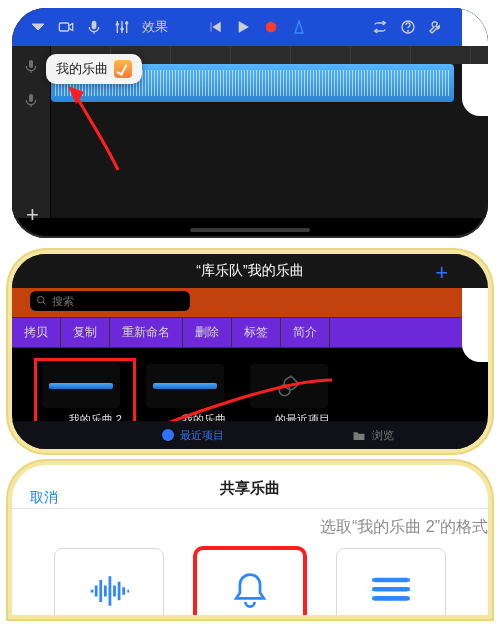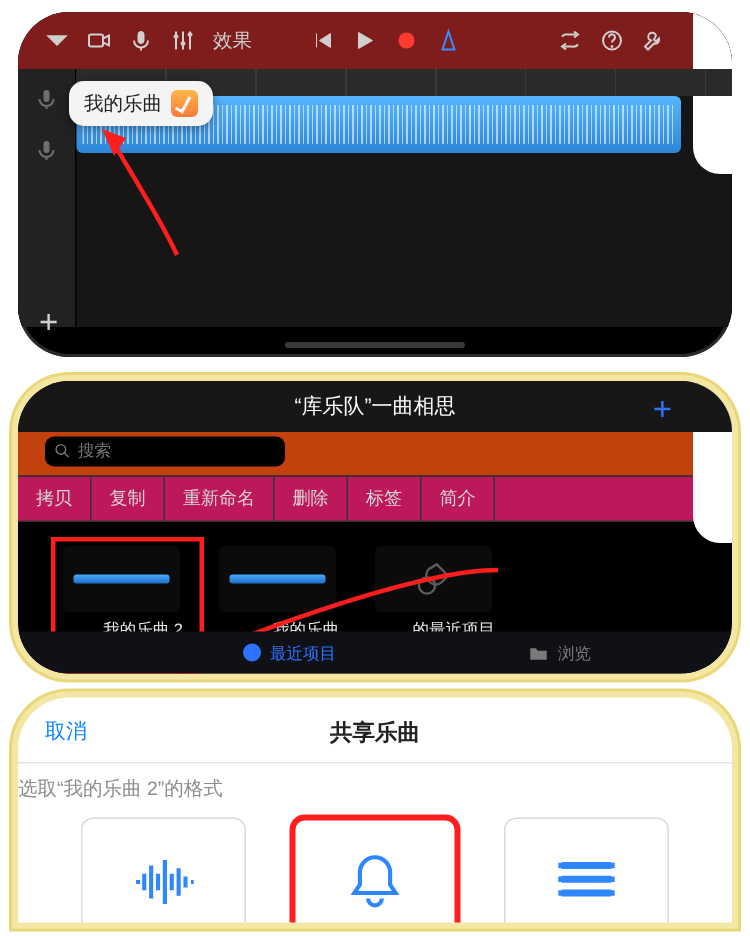--- a/index.html
+++ b/index.html
@@ -12,21 +12,21 @@
   }
   .notch{
     position:absolute;top:-2px;right:-2px;width:28px;height:110px;
     background:#fff;border-bottom-left-radius:18px;border-top-left-radius:0;
   }
   .hl-yellow{box-shadow:0 0 0 4px #f4e6a3,0 0 0 6px #e9d77a;}
 
   
   .ed{height:230px;color:#ccc;}
   .ed .toolbar{height:38px;display:flex;align-items:center;gap:12px;
-    padding:0 44px 0 18px;background:#7f1d1d;font-size:13px;}
+    padding:0 44px 0 18px;background:#1d4ed8;font-size:13px;}
   .ed .toolbar .grp{display:flex;align-items:center;gap:12px;}
   .ed .toolbar .spacer{margin-left:auto;}
   .ed .toolbar svg, .ed .toolbar .ico{width:16px;height:16px;fill:#cfcfcf;stroke:#cfcfcf;}
   .ed .body{display:flex;height:172px;background:#161616;}
   .ed .left{width:38px;background:#222;display:flex;flex-direction:column;align-items:center;
     gap:18px;padding-top:12px;border-right:1px solid #000;}
   .ed .left svg{width:16px;height:16px;fill:#6f6f6f;}
   .ed .plus{position:absolute;left:14px;bottom:10px;color:#d0d0d0;font-size:22px;font-weight:300;}
   .ed .tracks{flex:1;position:relative;}
   .ruler{height:18px;background:repeating-linear-gradient(90deg,#2b2b2b 0,#2b2b2b 59px,#3b3b3b 59px,#3b3b3b 60px);}
@@ -50,21 +50,21 @@
   .rp{height:195px;color:#ddd;}
   .rp .title{height:34px;display:flex;align-items:center;justify-content:center;
     font-size:14px;color:#fff;position:relative;background:#171717;}
   .rp .title .add{position:absolute;right:40px;top:6px;color:#2e73ff;font-size:22px;font-weight:300;}
   .rp .search{padding:3px 14px 6px 18px;background:#c2410c;}
   .rp .search input{width:130px;background:#000;border:none;border-radius:6px;
     color:#888;font-size:11px;padding:4px 8px 4px 22px;outline:none;}
   .rp .search .wrap{position:relative;display:inline-block;}
   .rp .search .wrap svg{position:absolute;left:6px;top:4px;width:11px;height:11px;fill:#7a7a7a;}
   .rp .menubar{display:flex;gap:0;border-top:1px solid #333;border-bottom:1px solid #333;
-    background:#be185d;}
+    background:#6d28d9;}
   .rp .menubar div{flex:0 0 auto;padding:6px 12px;font-size:12px;color:#d6d6d6;
     border-right:1px solid #333;}
   .rp .items{display:flex;gap:22px;padding:16px 20px 0 28px;position:relative;height:84px;}
   .proj{width:82px;text-align:right;}
   .proj .thumb{width:78px;height:44px;border-radius:4px;background:#0b0b0b;
     display:flex;align-items:center;justify-content:center;margin:0 auto;}
   .proj .thumb .bar{width:64px;height:6px;background:linear-gradient(#4aa9ff,#1d6fc6);border-radius:2px;}
   .proj .thumb svg{width:26px;height:26px;fill:#5b5b5b;}
   .proj .name{color:#e9e9e9;font-size:11px;margin-top:4px;white-space:nowrap;}
   .proj .date{color:#8a8a8a;font-size:10px;white-space:nowrap;}
@@ -75,22 +75,22 @@
   .rp .tabbar .t{display:flex;align-items:center;gap:6px;font-size:11px;text-align:right;}
   .rp .tabbar .t1{margin-left:150px;color:#2e73ff;}
   .rp .tabbar .t2{margin-left:118px;color:#7a7a7a;}
   .bluecirc{width:12px;height:12px;border-radius:50%;background:#2e73ff;display:inline-block;}
   .arrow2{position:absolute;top:28px;left:90px;width:240px;height:80px;pointer-events:none;}
 
   
   .ss{height:140px;background:#fff;color:#222;padding-top:10px;overflow:hidden;}
   .ss .hdr{position:relative;text-align:center;font-size:15px;font-weight:600;
     padding:4px 0 10px 0;border-bottom:1px solid #e4e4e4;}
-  .ss .cancel{position:absolute;left:18px;top:4px;color:#0a84ff;font-size:14px;font-weight:400;}
-  .ss .sub{text-align:left;color:#8d8d8d;font-size:13px;padding:8px 0 10px 0;}
+  .ss .cancel{position:absolute;left:18px;top:14px;color:#0a84ff;font-size:14px;font-weight:400;}
+  .ss .sub{text-align:right;color:#8d8d8d;font-size:16px;padding:8px 0 10px 0;}
   .ss .opts{display:flex;justify-content:space-around;padding:0 26px;}
   .opt{width:108px;height:84px;border:1px solid #d9d9d9;border-radius:8px;
     display:flex;align-items:center;justify-content:center;}
   .opt svg{width:44px;height:44px;fill:none;stroke:#2e87ff;stroke-width:3;}
   .opt.sel2{outline:4px solid #ff1e1e;outline-offset:-2px;}
 
   .redline{stroke:#ff1e1e;stroke-width:3;fill:none;}
   .redhead{fill:#ff1e1e;}
 </style>
 </head>
@@ -178,21 +178,21 @@
   </svg>
 
   <div class="plus">+</div>
   <div class="homebar"></div>
 </div>
 
 <div class="phone rp hl-yellow">
   <div class="notch"></div>
 
   <div class="title">
-    <span>“库乐队”一曲相思</span>
+    <span>“库乐队”我的乐曲</span>
     <span class="add">+</span>
   </div>
 
   <div class="search">
     <span class="wrap">
       <svg viewBox="0 0 24 24">
           <circle cx="10" cy="10" r="7" fill="none" stroke="#7a7a7a" stroke-width="2"></circle>
           <path d="M15 15l6 6" stroke="#7a7a7a" stroke-width="2"></path>
         </svg>
       <input placeholder="搜索" style="">

